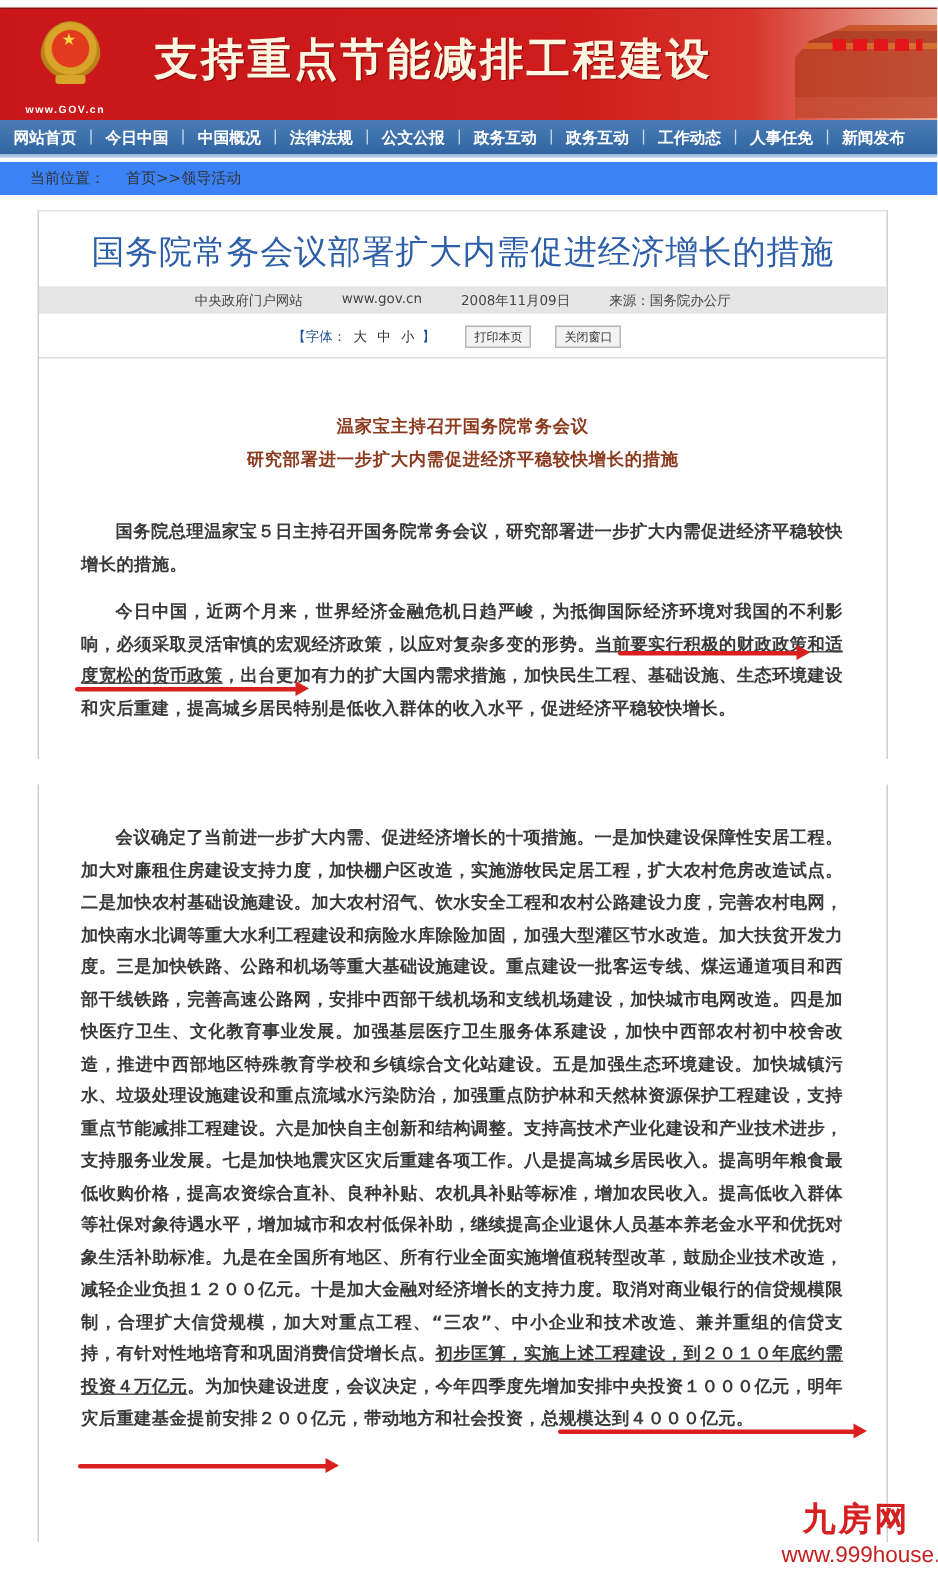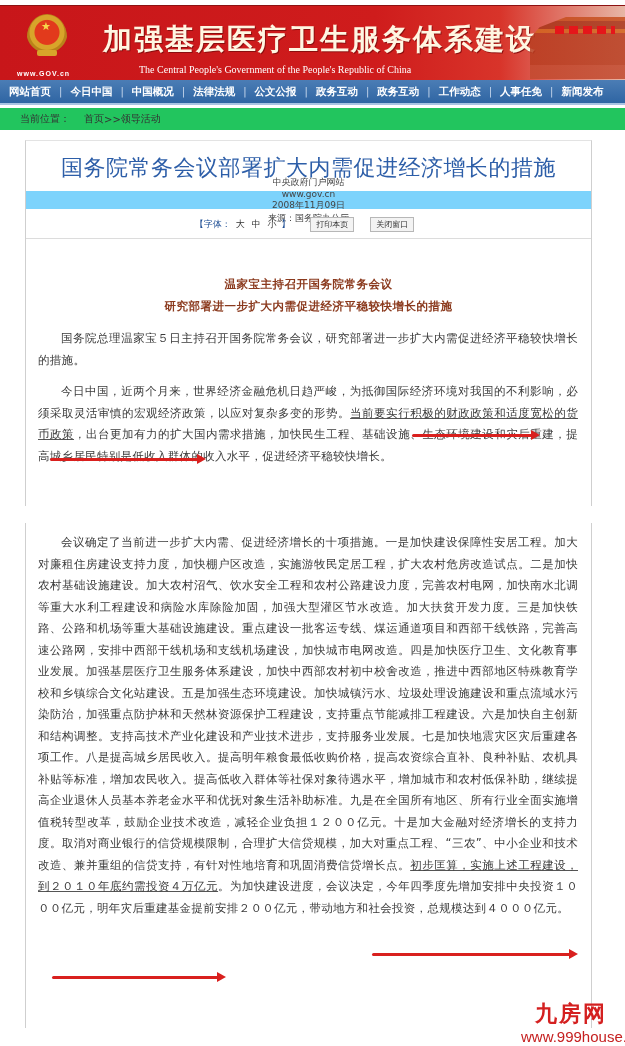--- a/index.html
+++ b/index.html
@@ -53,41 +53,41 @@
     text-align: right;
   }
   .nav-item {
     color: #fff; font-size: 10.5px; font-weight: bold; white-space: nowrap; cursor: pointer;
   }
   .nav-sep { color: #c9d9ee; font-size: 10px; margin: 0 8px; }
 
   
   .crumbbar {
     position: absolute; left: 0; top: 108px; width: 625px; height: 22px;
-    background: #22c55e; display: flex; align-items: center; padding-left: 20px; box-sizing: border-box;
+    background: #3b82f6; display: flex; align-items: center; padding-left: 20px; box-sizing: border-box;
     font-size: 10px; color: #333;
   }
   .crumb-link { cursor: pointer; color: #333; }
   .crumb-gap { width: 14px; }
 
   
   .panel {
     position: absolute; left: 25px; width: 565px; background: #fff;
     border-left: 1px solid #cfcfcf; border-right: 1px solid #cfcfcf;
   }
   .panel.p1 { top: 140px; height: 365px; border-top: 1px solid #e3e3e3; }
   .panel.p2 { top: 523px; height: 505px; }
   .article-title {
     position: absolute; left: 0; right: 0; top: 12px; text-align: center;
     font-family: "DejaVu Serif", "Liberation Serif", serif; font-size: 22px; color: #2d5ea8; font-weight: normal;
     letter-spacing: 0.5px; white-space: nowrap;
   }
   .metabar {
-    position: absolute; left: 0; right: 0; top: 50px; height: 18px; background: #7dd3fc;
-    display: flex; justify-content: center; align-items: center; font-size: 9px; color: #444; flex-direction: column;
+    position: absolute; left: 0; right: 0; top: 50px; height: 18px; background: #e5e5e5;
+    display: flex; justify-content: center; align-items: center; font-size: 9px; color: #444;
   }
   .metabar span { margin: 0 13px; white-space: nowrap; }
   .toolsrow {
     position: absolute; left: 0; right: 0; top: 74px; height: 18px;
     display: flex; justify-content: center; align-items: center; font-size: 9px; color: #333;
   }
   .fontsize { color: #1f4f95; margin-right: 12px; white-space: nowrap; }
   .fontsize .fs-opt { cursor: pointer; margin: 0 2px; color: #333; }
   .tool-btn {
     border: 1px solid #b7b7b7; background: #f3f3f3; font-size: 8px; padding: 1px 5px; margin: 0 8px;
@@ -96,21 +96,21 @@
   .divider-line { position: absolute; left: 0; right: 0; top: 97px; border-top: 1px solid #dcdcdc; }
 
   .sub-heading {
     position: absolute; left: 0; right: 0; text-align: center;
     font-size: 11.5px; font-weight: bold; color: #8b3a1e; white-space: nowrap; letter-spacing: 0.5px;
   }
   .body-text {
     position: absolute; left: 12px; width: 540px;
     font-size: 11.5px; line-height: 21.5px; color: #3a3a3a; text-align: justify; letter-spacing: 0.3px;
   }
-  .body-text p { margin: 0; text-indent: 2em; }
+  .body-text p { margin: 16px; text-indent: 2em; font-weight: bold; }
   .underlined { text-decoration: underline; text-decoration-color: #555; }
 
   
   .arrow {
     position: absolute; height: 3px; background: #d9201e; border-radius: 2px;
   }
   .arrow::after {
     content: ""; position: absolute; right: -6px; top: -4px;
     border-left: 9px solid #d9201e; border-top: 5px solid transparent; border-bottom: 5px solid transparent;
   }
@@ -124,22 +124,21 @@
 </style>
 </head>
 <body>
 
 <div class="banner">
   <div class="emblem">
     <span class="emblem-star">★</span>
     <span class="emblem-base"></span>
   </div>
   <div class="gov-url">www.GOV.cn</div>
-  <div class="site-title-cn">加强基层医疗卫生服务体系建设</div>
-  <div class="site-title-en">The Central People's Government of the People's Republic of China</div>
+  <div class="site-title-cn">支持重点节能减排工程建设</div>
 </div>
 <div class="gate"></div>
 <div class="gate-flags"></div>
 
 <div class="navbar">
   <span class="nav-item">网站首页</span>
   <span class="nav-sep">|</span>
   <span class="nav-item">今日中国</span>
   <span class="nav-sep">|</span>
   <span class="nav-item">中国概况</span>

